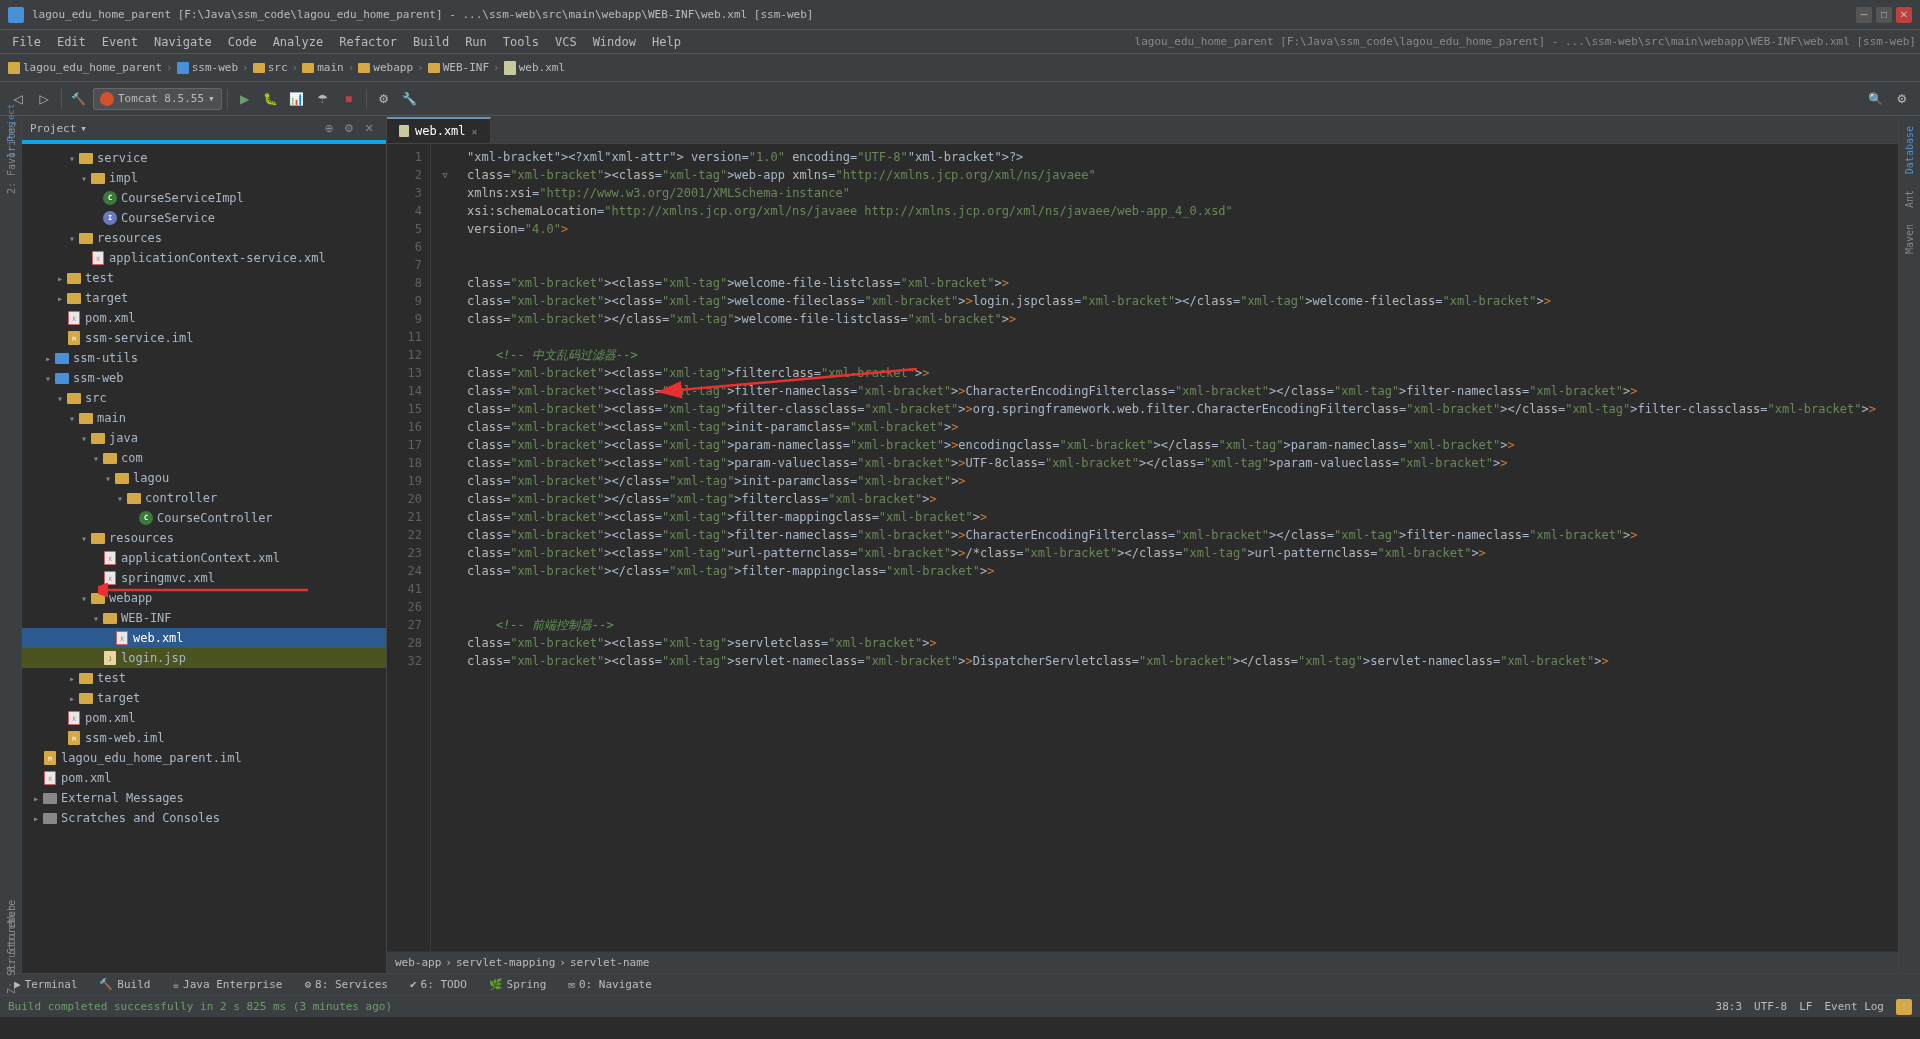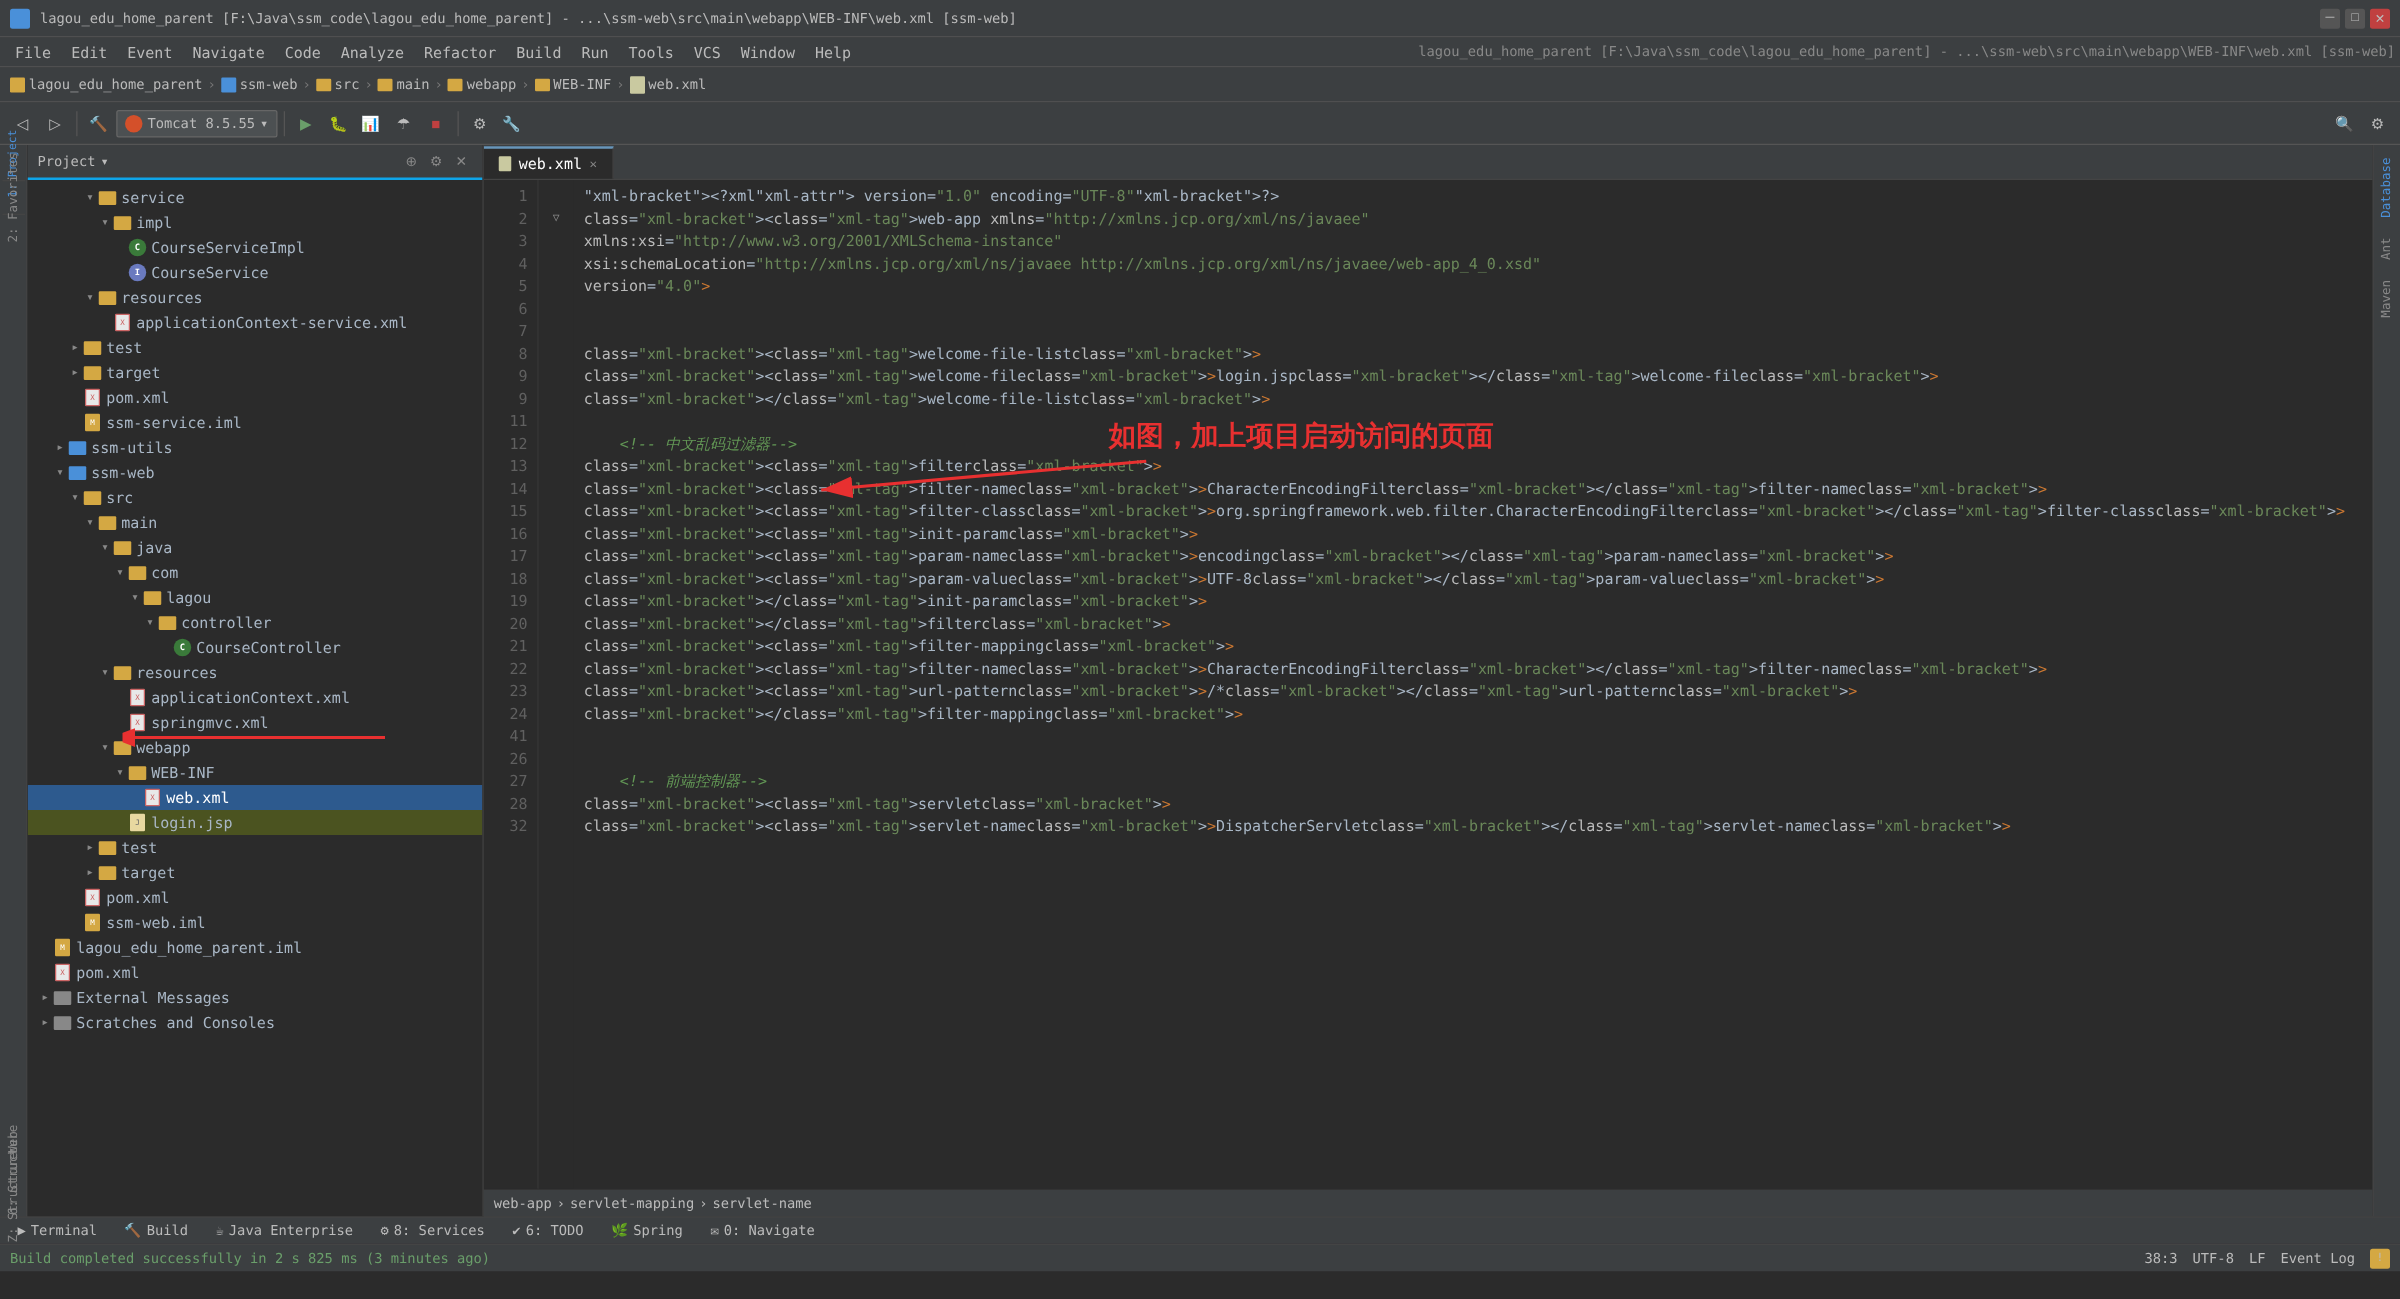--- a/index.html
+++ b/index.html
@@ -92,21 +92,21 @@
       flex-direction: column;
       overflow: hidden;
     }
     .panel-header {
       height: 28px;
       background: #3c3f41;
       display: flex;
       align-items: center;
       justify-content: space-between;
       padding: 0 8px;
-      border-bottom: 2px solid #0ea5e9;
+      border-bottom: 4px solid #0ea5e9;
       font-size: 11px;
       color: #bbb;
       gap: 44px;
     }
     .panel-header-title { display: flex; align-items: center; gap: 4px; }
     .panel-header-actions { display: flex; gap: 2px; }
     .panel-action-btn { width: 18px; height: 18px; background: transparent; border: none; color: #888; cursor: pointer; font-size: 11px; display: flex; align-items: center; justify-content: center; border-radius: 2px; }
 
     .tree-container { overflow-y: auto; flex: 1; padding: 4px 0; }
     .tree-item {
@@ -737,21 +737,20 @@
           <div style="height: 18px;"></div>
           <div style="height: 18px;"></div>
           <div style="height: 18px;"></div>
           <div style="height: 18px;"></div>
         </div>
 
       <div class="code-area" id="code-area" style="position:relative;"><div class="code-line"><span class="&lt;span">"xml-bracket"</span>&gt;&lt;?xml<span class="&lt;span">"xml-attr"</span>&gt; version=<span class="xml-attr-val">"1.0"</span> encoding=<span class="xml-attr-val">"UTF-8"</span><span class="&lt;span">"xml-bracket"</span>&gt;?&gt;</div><div class="code-line"><span <span="" class="xml-attr">class</span>=<span class="xml-attr-val">"xml-bracket"</span>&gt;&lt;<span <span="" class="xml-attr">class</span>=<span class="xml-attr-val">"xml-tag"</span>&gt;web-app <span class="xml-attr">xmlns</span>=<span class="xml-attr-val">"http://xmlns.jcp.org/xml/ns/javaee"</span></div><div class="code-line">         <span class="xml-attr">xmlns:xsi</span>=<span class="xml-attr-val">"http://www.w3.org/2001/XMLSchema-instance"</span></div><div class="code-line">         <span class="xml-attr">xsi:schemaLocation</span>=<span class="xml-attr-val">"http://xmlns.jcp.org/xml/ns/javaee http://xmlns.jcp.org/xml/ns/javaee/web-app_4_0.xsd"</span></div><div class="code-line">         <span class="xml-attr">version</span>=<span class="xml-attr-val">"4.0"</span><span class="xml-bracket">&gt;</span></div><div class="code-line">&nbsp;</div><div class="code-line">&nbsp;</div><div class="code-line">    <span <span="" class="xml-attr">class</span>=<span class="xml-attr-val">"xml-bracket"</span>&gt;&lt;<span <span="" class="xml-attr">class</span>=<span class="xml-attr-val">"xml-tag"</span>&gt;welcome-file-list<span <span="" class="xml-attr">class</span>=<span class="xml-attr-val">"xml-bracket"</span>&gt;<span class="xml-bracket">&gt;</span></div><div class="code-line">        <span <span="" class="xml-attr">class</span>=<span class="xml-attr-val">"xml-bracket"</span>&gt;&lt;<span <span="" class="xml-attr">class</span>=<span class="xml-attr-val">"xml-tag"</span>&gt;welcome-file<span <span="" class="xml-attr">class</span>=<span class="xml-attr-val">"xml-bracket"</span>&gt;<span class="xml-bracket">&gt;</span>login.jsp<span <span="" class="xml-attr">class</span>=<span class="xml-attr-val">"xml-bracket"</span>&gt;&lt;/<span <span="" class="xml-attr">class</span>=<span class="xml-attr-val">"xml-tag"</span>&gt;welcome-file<span <span="" class="xml-attr">class</span>=<span class="xml-attr-val">"xml-bracket"</span>&gt;<span class="xml-bracket">&gt;</span></div><div class="code-line">    <span <span="" class="xml-attr">class</span>=<span class="xml-attr-val">"xml-bracket"</span>&gt;&lt;/<span <span="" class="xml-attr">class</span>=<span class="xml-attr-val">"xml-tag"</span>&gt;welcome-file-list<span <span="" class="xml-attr">class</span>=<span class="xml-attr-val">"xml-bracket"</span>&gt;<span class="xml-bracket">&gt;</span></div><div class="code-line">&nbsp;</div><div class="code-line"><span class="xml-comment">    &lt;!-- 中文乱码过滤器--&gt;</span></div><div class="code-line">    <span <span="" class="xml-attr">class</span>=<span class="xml-attr-val">"xml-bracket"</span>&gt;&lt;<span <span="" class="xml-attr">class</span>=<span class="xml-attr-val">"xml-tag"</span>&gt;filter<span <span="" class="xml-attr">class</span>=<span class="xml-attr-val">"xml-bracket"</span>&gt;<span class="xml-bracket">&gt;</span></div><div class="code-line">        <span <span="" class="xml-attr">class</span>=<span class="xml-attr-val">"xml-bracket"</span>&gt;&lt;<span <span="" class="xml-attr">class</span>=<span class="xml-attr-val">"xml-tag"</span>&gt;filter-name<span <span="" class="xml-attr">class</span>=<span class="xml-attr-val">"xml-bracket"</span>&gt;<span class="xml-bracket">&gt;</span>CharacterEncodingFilter<span <span="" class="xml-attr">class</span>=<span class="xml-attr-val">"xml-bracket"</span>&gt;&lt;/<span <span="" class="xml-attr">class</span>=<span class="xml-attr-val">"xml-tag"</span>&gt;filter-name<span <span="" class="xml-attr">class</span>=<span class="xml-attr-val">"xml-bracket"</span>&gt;<span class="xml-bracket">&gt;</span></div><div class="code-line">        <span <span="" class="xml-attr">class</span>=<span class="xml-attr-val">"xml-bracket"</span>&gt;&lt;<span <span="" class="xml-attr">class</span>=<span class="xml-attr-val">"xml-tag"</span>&gt;filter-class<span <span="" class="xml-attr">class</span>=<span class="xml-attr-val">"xml-bracket"</span>&gt;<span class="xml-bracket">&gt;</span>org.springframework.web.filter.CharacterEncodingFilter<span <span="" class="xml-attr">class</span>=<span class="xml-attr-val">"xml-bracket"</span>&gt;&lt;/<span <span="" class="xml-attr">class</span>=<span class="xml-attr-val">"xml-tag"</span>&gt;filter-class<span <span="" class="xml-attr">class</span>=<span class="xml-attr-val">"xml-bracket"</span>&gt;<span class="xml-bracket">&gt;</span></div><div class="code-line">        <span <span="" class="xml-attr">class</span>=<span class="xml-attr-val">"xml-bracket"</span>&gt;&lt;<span <span="" class="xml-attr">class</span>=<span class="xml-attr-val">"xml-tag"</span>&gt;init-param<span <span="" class="xml-attr">class</span>=<span class="xml-attr-val">"xml-bracket"</span>&gt;<span class="xml-bracket">&gt;</span></div><div class="code-line">            <span <span="" class="xml-attr">class</span>=<span class="xml-attr-val">"xml-bracket"</span>&gt;&lt;<span <span="" class="xml-attr">class</span>=<span class="xml-attr-val">"xml-tag"</span>&gt;param-name<span <span="" class="xml-attr">class</span>=<span class="xml-attr-val">"xml-bracket"</span>&gt;<span class="xml-bracket">&gt;</span>encoding<span <span="" class="xml-attr">class</span>=<span class="xml-attr-val">"xml-bracket"</span>&gt;&lt;/<span <span="" class="xml-attr">class</span>=<span class="xml-attr-val">"xml-tag"</span>&gt;param-name<span <span="" class="xml-attr">class</span>=<span class="xml-attr-val">"xml-bracket"</span>&gt;<span class="xml-bracket">&gt;</span></div><div class="code-line">            <span <span="" class="xml-attr">class</span>=<span class="xml-attr-val">"xml-bracket"</span>&gt;&lt;<span <span="" class="xml-attr">class</span>=<span class="xml-attr-val">"xml-tag"</span>&gt;param-value<span <span="" class="xml-attr">class</span>=<span class="xml-attr-val">"xml-bracket"</span>&gt;<span class="xml-bracket">&gt;</span>UTF-8<span <span="" class="xml-attr">class</span>=<span class="xml-attr-val">"xml-bracket"</span>&gt;&lt;/<span <span="" class="xml-attr">class</span>=<span class="xml-attr-val">"xml-tag"</span>&gt;param-value<span <span="" class="xml-attr">class</span>=<span class="xml-attr-val">"xml-bracket"</span>&gt;<span class="xml-bracket">&gt;</span></div><div class="code-line">        <span <span="" class="xml-attr">class</span>=<span class="xml-attr-val">"xml-bracket"</span>&gt;&lt;/<span <span="" class="xml-attr">class</span>=<span class="xml-attr-val">"xml-tag"</span>&gt;init-param<span <span="" class="xml-attr">class</span>=<span class="xml-attr-val">"xml-bracket"</span>&gt;<span class="xml-bracket">&gt;</span></div><div class="code-line">    <span <span="" class="xml-attr">class</span>=<span class="xml-attr-val">"xml-bracket"</span>&gt;&lt;/<span <span="" class="xml-attr">class</span>=<span class="xml-attr-val">"xml-tag"</span>&gt;filter<span <span="" class="xml-attr">class</span>=<span class="xml-attr-val">"xml-bracket"</span>&gt;<span class="xml-bracket">&gt;</span></div><div class="code-line">    <span <span="" class="xml-attr">class</span>=<span class="xml-attr-val">"xml-bracket"</span>&gt;&lt;<span <span="" class="xml-attr">class</span>=<span class="xml-attr-val">"xml-tag"</span>&gt;filter-mapping<span <span="" class="xml-attr">class</span>=<span class="xml-attr-val">"xml-bracket"</span>&gt;<span class="xml-bracket">&gt;</span></div><div class="code-line">        <span <span="" class="xml-attr">class</span>=<span class="xml-attr-val">"xml-bracket"</span>&gt;&lt;<span <span="" class="xml-attr">class</span>=<span class="xml-attr-val">"xml-tag"</span>&gt;filter-name<span <span="" class="xml-attr">class</span>=<span class="xml-attr-val">"xml-bracket"</span>&gt;<span class="xml-bracket">&gt;</span>CharacterEncodingFilter<span <span="" class="xml-attr">class</span>=<span class="xml-attr-val">"xml-bracket"</span>&gt;&lt;/<span <span="" class="xml-attr">class</span>=<span class="xml-attr-val">"xml-tag"</span>&gt;filter-name<span <span="" class="xml-attr">class</span>=<span class="xml-attr-val">"xml-bracket"</span>&gt;<span class="xml-bracket">&gt;</span></div><div class="code-line">        <span <span="" class="xml-attr">class</span>=<span class="xml-attr-val">"xml-bracket"</span>&gt;&lt;<span <span="" class="xml-attr">class</span>=<span class="xml-attr-val">"xml-tag"</span>&gt;url-pattern<span <span="" class="xml-attr">class</span>=<span class="xml-attr-val">"xml-bracket"</span>&gt;<span class="xml-bracket">&gt;</span>/*<span <span="" class="xml-attr">class</span>=<span class="xml-attr-val">"xml-bracket"</span>&gt;&lt;/<span <span="" class="xml-attr">class</span>=<span class="xml-attr-val">"xml-tag"</span>&gt;url-pattern<span <span="" class="xml-attr">class</span>=<span class="xml-attr-val">"xml-bracket"</span>&gt;<span class="xml-bracket">&gt;</span></div><div class="code-line">    <span <span="" class="xml-attr">class</span>=<span class="xml-attr-val">"xml-bracket"</span>&gt;&lt;/<span <span="" class="xml-attr">class</span>=<span class="xml-attr-val">"xml-tag"</span>&gt;filter-mapping<span <span="" class="xml-attr">class</span>=<span class="xml-attr-val">"xml-bracket"</span>&gt;<span class="xml-bracket">&gt;</span></div><div class="code-line">&nbsp;</div><div class="code-line">&nbsp;</div><div class="code-line"><span class="xml-comment">    &lt;!-- 前端控制器--&gt;</span></div><div class="code-line">    <span <span="" class="xml-attr">class</span>=<span class="xml-attr-val">"xml-bracket"</span>&gt;&lt;<span <span="" class="xml-attr">class</span>=<span class="xml-attr-val">"xml-tag"</span>&gt;servlet<span <span="" class="xml-attr">class</span>=<span class="xml-attr-val">"xml-bracket"</span>&gt;<span class="xml-bracket">&gt;</span></div><div class="code-line">        <span <span="" class="xml-attr">class</span>=<span class="xml-attr-val">"xml-bracket"</span>&gt;&lt;<span <span="" class="xml-attr">class</span>=<span class="xml-attr-val">"xml-tag"</span>&gt;servlet-name<span <span="" class="xml-attr">class</span>=<span class="xml-attr-val">"xml-bracket"</span>&gt;<span class="xml-bracket">&gt;</span>DispatcherServlet<span <span="" class="xml-attr">class</span>=<span class="xml-attr-val">"xml-bracket"</span>&gt;&lt;/<span <span="" class="xml-attr">class</span>=<span class="xml-attr-val">"xml-tag"</span>&gt;servlet-name<span <span="" class="xml-attr">class</span>=<span class="xml-attr-val">"xml-bracket"</span>&gt;<span class="xml-bracket">&gt;</span></div></div>
 
       <div style="position:absolute;top:0;left:0;width:100%;height:100%;pointer-events:none;">
 
-        <div class="annotation-text" style="top:190px;left:500px;">如图，加上项目启动访问的页面</div>
 
         <svg class="arrow-svg" style="position:absolute;top:0;left:0;width:100%;height:100%;overflow:visible;">
           <defs>
             <marker id="arrowhead" markerWidth="10" markerHeight="7" refX="10" refY="3.5" orient="auto">
               <polygon points="0 0, 10 3.5, 0 7" fill="#e83030"></polygon>
             </marker>
           </defs>
           <line x1="530" y1="225" x2="270" y2="248" stroke="#e83030" stroke-width="2.5" marker-end="url(#arrowhead)"></line>
         </svg>
       </div>

